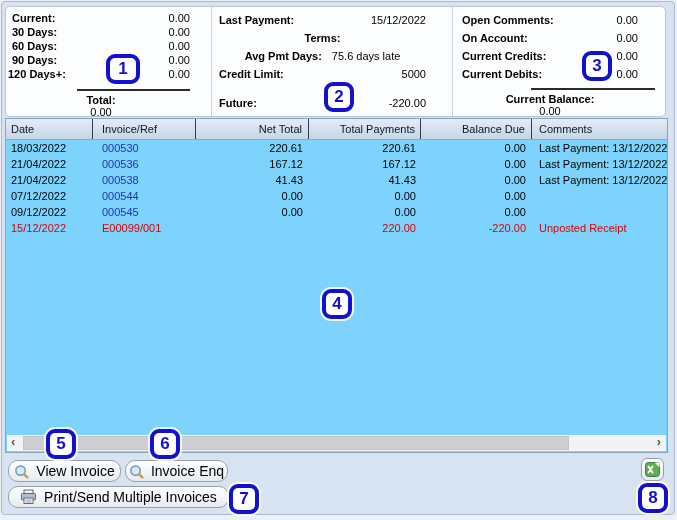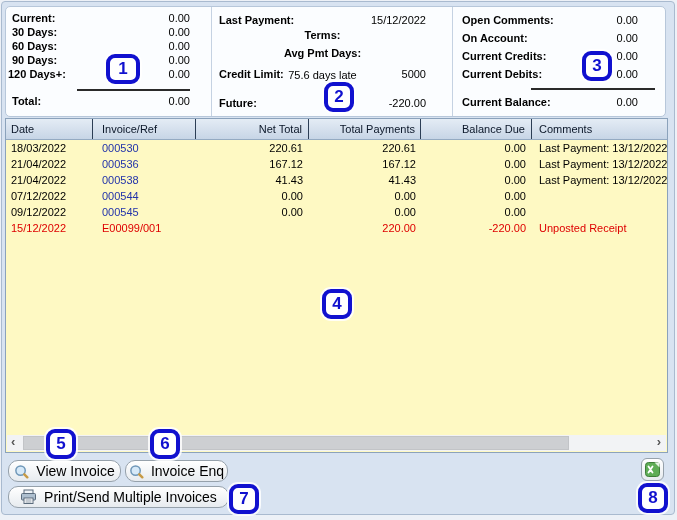--- a/index.html
+++ b/index.html
@@ -30,30 +30,30 @@
   .p2 { width:241px; border-right:1px solid #c5d2e2; }
   .p3 { flex:1; }
   .srow {
     display:flex; justify-content:space-between; align-items:center;
     font-size:11px; color:#000; white-space:nowrap;
   }
   .p1 .srow { height:14px; padding:0 21px 0 6px; }
   .p2 .srow { height:18px; padding:0 26px 0 7px; }
   .p3 .srow { height:18px; padding:0 27px 0 9px; }
   .lbl { font-weight:bold; }
-  .inline-row { justify-content:flex-start; gap:10px;flex-direction:column; }
+  .inline-row { justify-content:center; gap:10px; }
   .outdent { margin-left:-4px; }
   .sumline1 { border-top:2px solid #2a2a2a; margin:8px 21px 0 71px; }
   .sumline3 { border-top:2px solid #2a2a2a; margin:5px 10px 0 78px; }
-  .total-row { margin-top:3px; }
+  .total-row { margin-top:3px;flex-direction:column; }
   .future-row { margin-top:11px; }
   
   .table-box {
     position:absolute; left:3px; top:116px; width:663px; height:335px;
-    background:#fef9c3;
+    background:#7dd3fc;
     border:1px solid #8ba2bb;
   }
   .thead {
     display:flex; height:21px;
     background:linear-gradient(#e4ecf5,#c7d5e6);
     border-bottom:1px solid #94aac2;
   }
   .th {
     font-size:11px; line-height:20px; color:#0a1628;
     border-right:1px solid #2c3e55;

